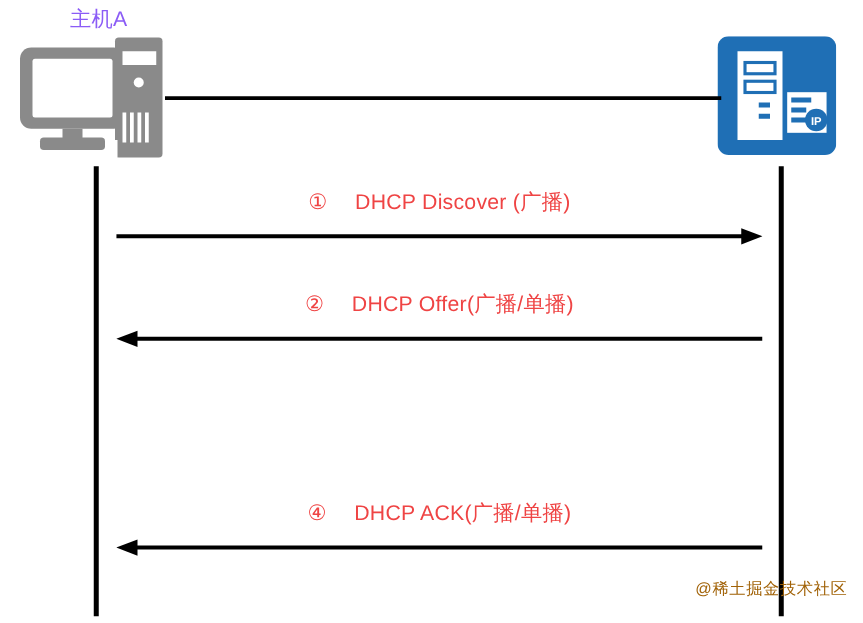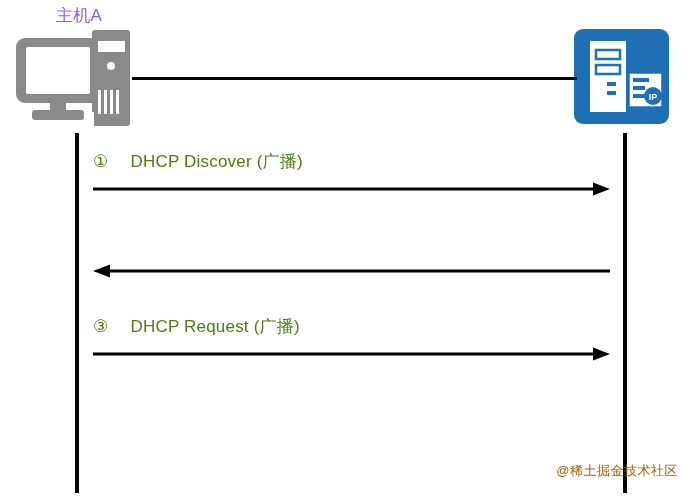--- a/index.html
+++ b/index.html
@@ -55,22 +55,23 @@
     position: absolute;
     left: 93px;
     width: 517px;
     height: 46px;
   }
   .msg-label {
     position: absolute;
     left: 0;
     top: 0;
     width: 100%;
+    text-align: center;
     font-size: 17px;
-    color: #4d7c0f;
+    color: #ef4444;
     white-space: nowrap;
     letter-spacing: 0.2px;
   }
   .msg-num {
     display: inline-block;
     margin-right: 22px;
     font-size: 17px;
     vertical-align: baseline;
   }
   .msg-arrow {
@@ -163,32 +164,35 @@
     <div class="msg-label">
       <span class="msg-num">①</span><span>DHCP Discover (广播)</span>
     </div>
     <svg class="msg-arrow" viewBox="0 0 517 14" preserveAspectRatio="none">
       <line x1="0" y1="7" x2="505" y2="7" stroke="#000000" stroke-width="3.2" vector-effect="non-scaling-stroke"></line>
       <polygon points="517,7 500,0.5 500,13.5" fill="#000000"></polygon>
     </svg>
   </div>
 
   <div class="msg-row" id="msg-2">
+    <div class="msg-label">
+      <span class="msg-num">②</span><span>DHCP Offer(广播/单播)</span>
+    </div>
     <svg class="msg-arrow" viewBox="0 0 517 14" preserveAspectRatio="none">
       <line x1="12" y1="7" x2="517" y2="7" stroke="#000000" stroke-width="3.2" vector-effect="non-scaling-stroke"></line>
       <polygon points="0,7 17,0.5 17,13.5" fill="#000000"></polygon>
     </svg>
   </div>
 
-  <div class="msg-row" id="msg-3">
+
+  <div class="msg-row" id="msg-4">
     <div class="msg-label">
-      <span class="msg-num">③</span><span>DHCP Request (广播)</span>
+      <span class="msg-num">④</span><span>DHCP ACK(广播/单播)</span>
     </div>
     <svg class="msg-arrow" viewBox="0 0 517 14" preserveAspectRatio="none">
-      <line x1="0" y1="7" x2="505" y2="7" stroke="#000000" stroke-width="3.2" vector-effect="non-scaling-stroke"></line>
-      <polygon points="517,7 500,0.5 500,13.5" fill="#000000"></polygon>
+      <line x1="12" y1="7" x2="517" y2="7" stroke="#000000" stroke-width="3.2" vector-effect="non-scaling-stroke"></line>
+      <polygon points="0,7 17,0.5 17,13.5" fill="#000000"></polygon>
     </svg>
   </div>
-
 
   <div id="watermark">@稀土掘金技术社区</div>
 
 </div>
 
 </body></html>

